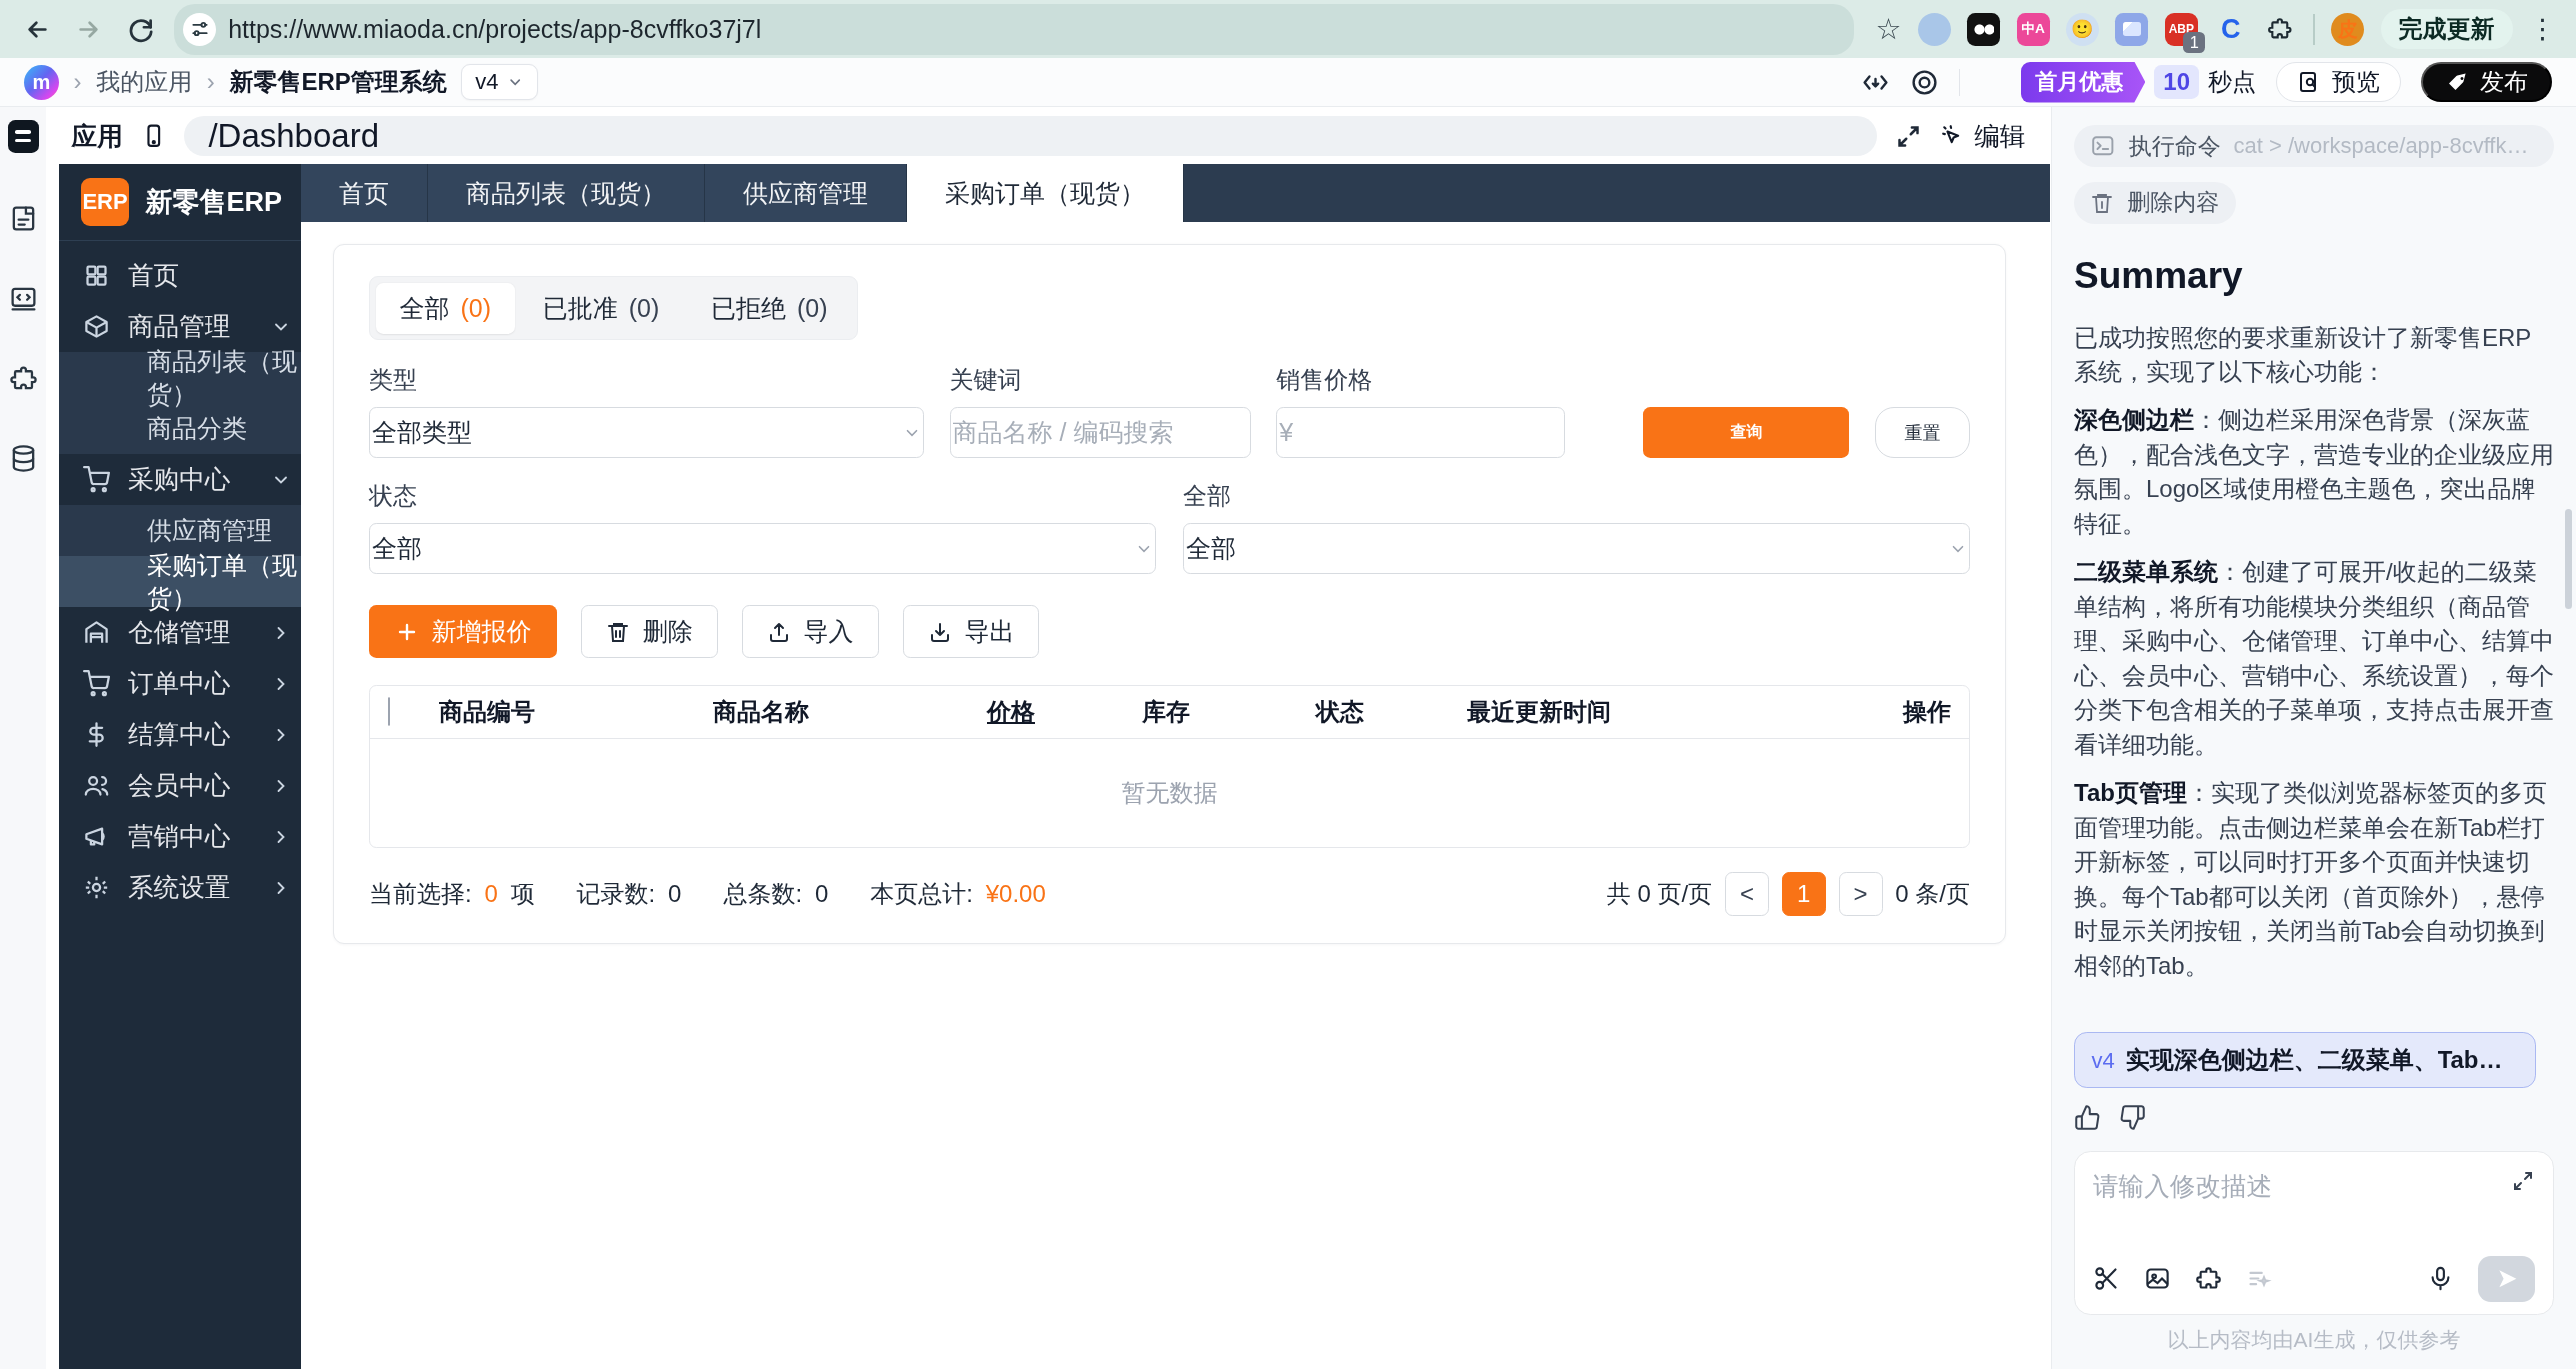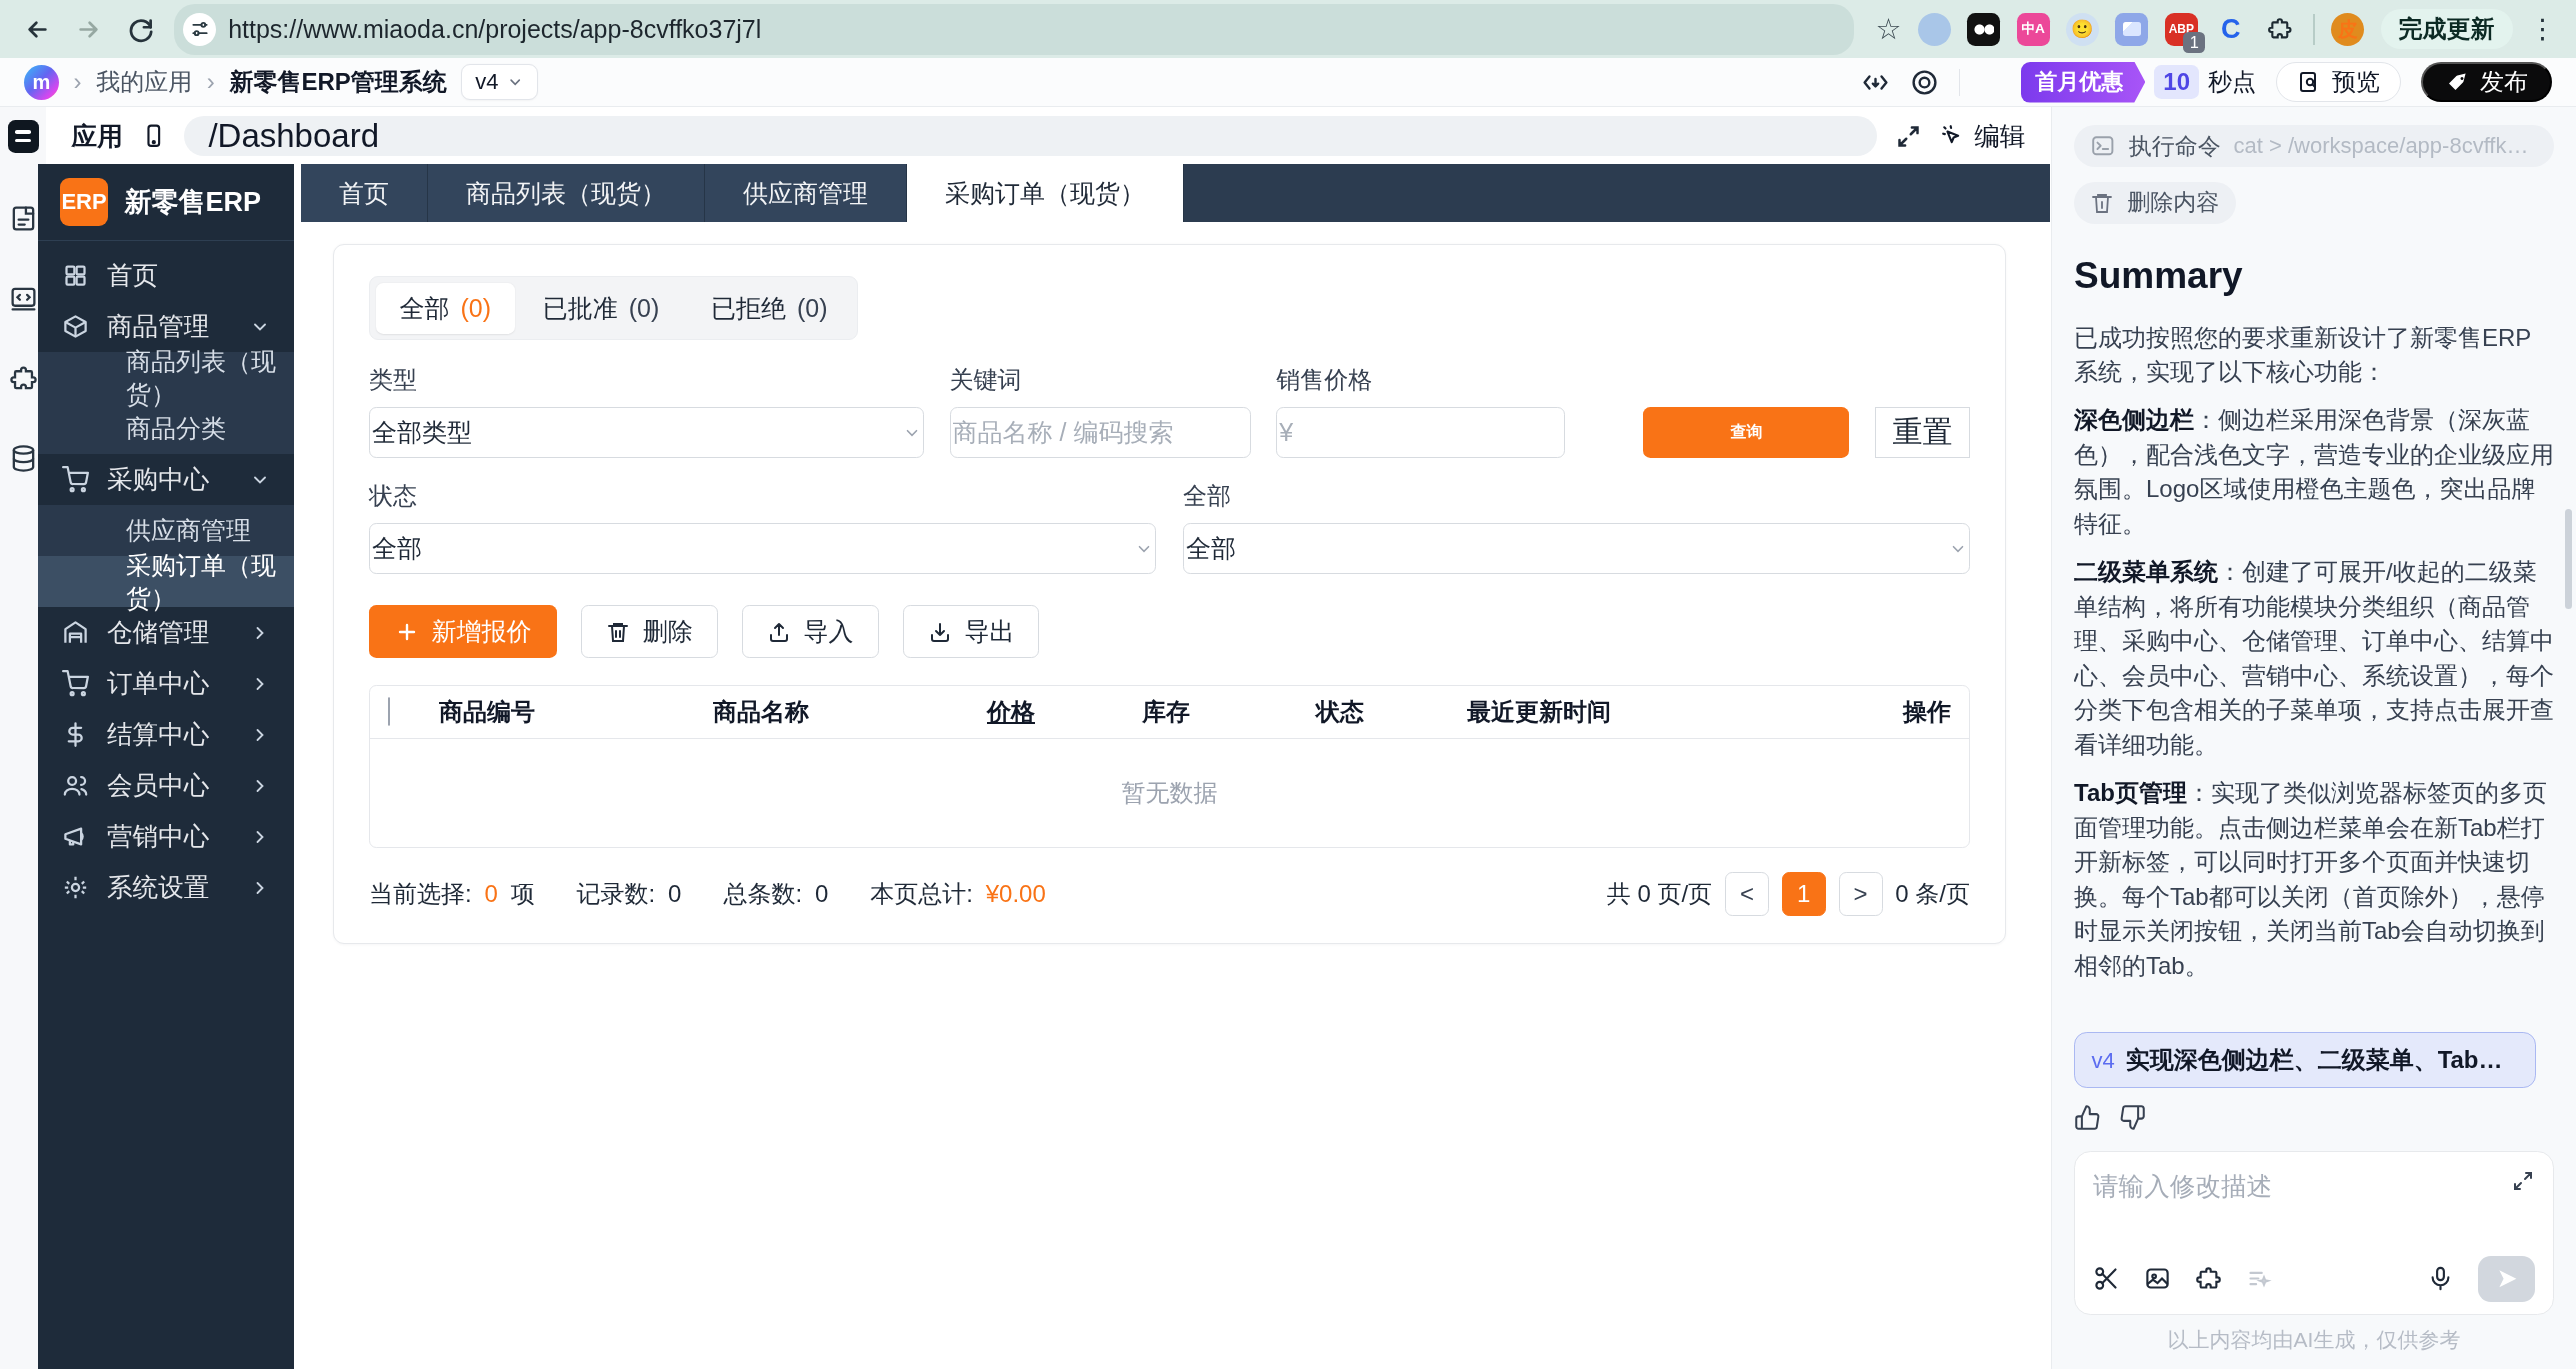--- a/index.html
+++ b/index.html
@@ -57,21 +57,21 @@
 
   
   .toolbar { position:absolute; left:46px; top:107px; width:2005px; height:58px; background:#fff; display:flex; align-items:center; padding:0 25.6px; gap:18px; }
   .app-label { font-size:25.6px; font-weight:700; color:#111827; }
   .phone-ico { color:#111827; }
   .path-pill { flex:1; height:40px; background:#eef1f4; border-radius:20px; display:flex; align-items:center; padding:0 24px; font-size:33px; color:#111827; }
   .tb-ico { color:#1f2937; }
   .edit-btn { display:flex; align-items:center; gap:9px; font-size:25.6px; color:#111827; }
 
   
-  .sidebar { position:absolute; left:38px; top:164px; width:256px; height:1205px; background:#1e2b3a; color:#e5e7eb; }
+  .sidebar { position:absolute; left:59px; top:164px; width:256px; height:1205px; background:#1e2b3a; color:#e5e7eb; }
   .sb-head { height:77px; display:flex; align-items:center; gap:16.4px; padding:0 22px; border-bottom:0.9px solid #2e3f52; }
   .erp-logo { width:48px; height:48px; background:#f97316; border-radius:9px; display:flex; align-items:center; justify-content:center; font-size:22px; font-weight:800; color:#fff; }
   .sb-brand { font-size:27px; font-weight:700; color:#fff; }
   .sb-menu { padding-top:9px; }
   .mi { height:51px; display:flex; align-items:center; gap:18px; padding:0 24px; font-size:25.6px; color:#e5e7eb; }
   .mi .mi-ico { color:#cbd5e1; flex:none; }
   .mi .chev { margin-left:auto; color:#cbd5e1; }
   .mi-sub { height:51px; display:flex; align-items:center; padding-left:88px; font-size:25px; color:#d7dee7; background:#2a394c; }
   .mi-sub.active { background:#3c4f64; color:#fff; }
 
@@ -89,21 +89,21 @@
   .seg-count { color:#374151; }
   .seg-item.active .seg-count { color:#f97316; }
   .f-label { font-size:24px; color:#374151; margin-bottom:11px; }
   .f-row1 { display:flex; gap:25.6px; margin-top:24px; align-items:flex-end; }
   .ctl { height:51px; border:0.9px solid #d7dbe0; border-radius:7.3px; background:#fff; display:flex; align-items:center; padding:0 2px; font-size:25px; color:#1f2937; }
   .ctl .chev { margin-left:auto; color:#9ca3af; }
   .ctl input { border:none; outline:none; font-size:25px; width:100%; font-family:inherit; color:#1f2937; background:transparent; }
   .ctl input::placeholder { color:#a7aeb8; }
   .w-type { width:555px; } .w-key { width:301px; } .w-price { width:289px; } .w-date { width:274px; }
   .btn-search { height:51px; width:206px; background:#f97316; color:#fff; font-size:16px; font-weight:600; border:none; border-radius:7.3px; margin-left:auto; }
-  .btn-reset { height:51px; width:95px; background:#fff; border:0.9px solid #d7dbe0; border-radius:0; font-size:30px; color:#1f2937; }
+  .btn-reset { height:51px; width:95px; background:#fff; border:0.9px solid #d7dbe0; border-radius:19px; font-size:18px; color:#1f2937; }
   .f-row2 { display:flex; gap:27px; margin-top:22px; }
   .w-half { width:793px; }
   .actions { display:flex; gap:24px; margin-top:31px; }
   .btn-add { height:53px; display:flex; align-items:center; gap:12.8px; background:#f97316; color:#fff; border:none; border-radius:7.3px; font-size:25px; padding:0 25.6px; }
   .btn-ghost { height:53px; display:flex; align-items:center; gap:12.8px; background:#fff; color:#1f2937; border:0.9px solid #d7dbe0; border-radius:7.3px; font-size:25px; padding:0 24px; }
   .tbl { margin-top:27px; border:0.9px solid #e5e7eb; border-radius:7.3px; overflow:hidden; }
   .tbl-head { display:flex; align-items:center; height:53px; border-bottom:0.9px solid #e5e7eb; font-size:24px; font-weight:700; color:#111827; padding:0 18px; }
   .chk { width:24px; height:24px; border:1.8px solid #9ca3af; border-radius:5.5px; background:#fff; }
   .col-chk { width:51px; } .col-1 { width:274px; } .col-2 { width:274px; } .col-3 { width:155px;text-decoration:underline; } .col-4 { width:174px; } .col-5 { width:151px; } .col-6 { width:411px; } .col-7 { margin-left:auto; text-align:right; }
   .tbl-empty { height:108px; display:flex; align-items:center; justify-content:center; font-size:24px; color:#9ca3af; }

